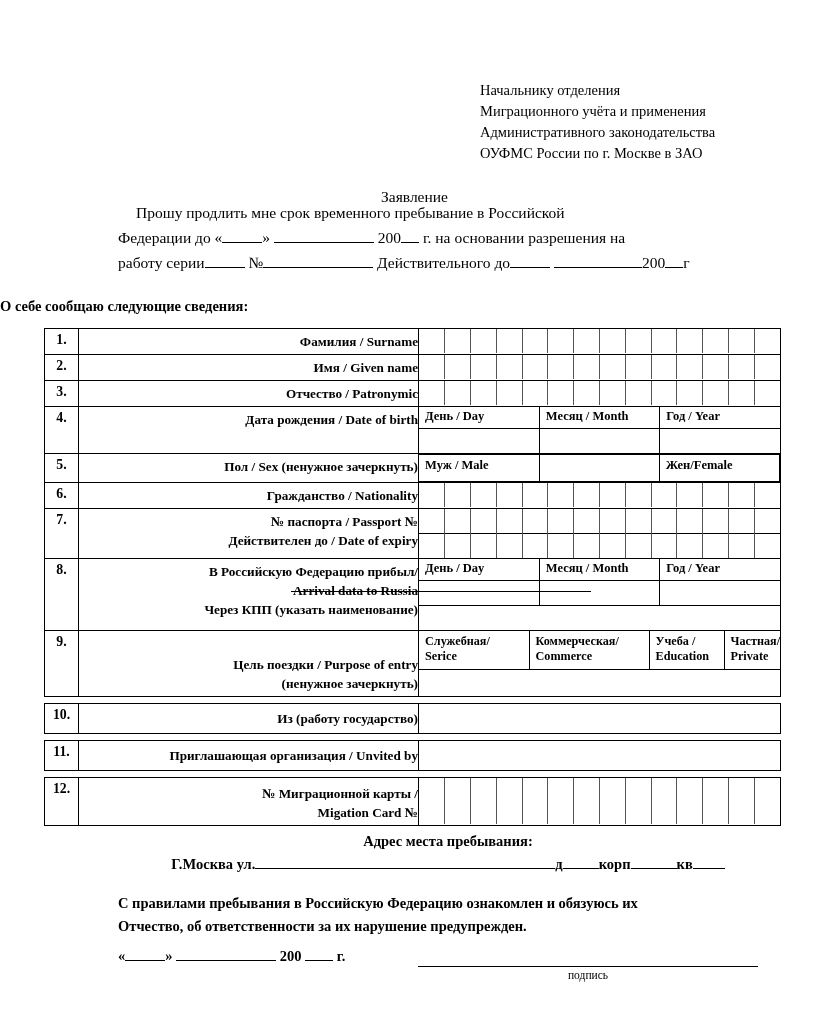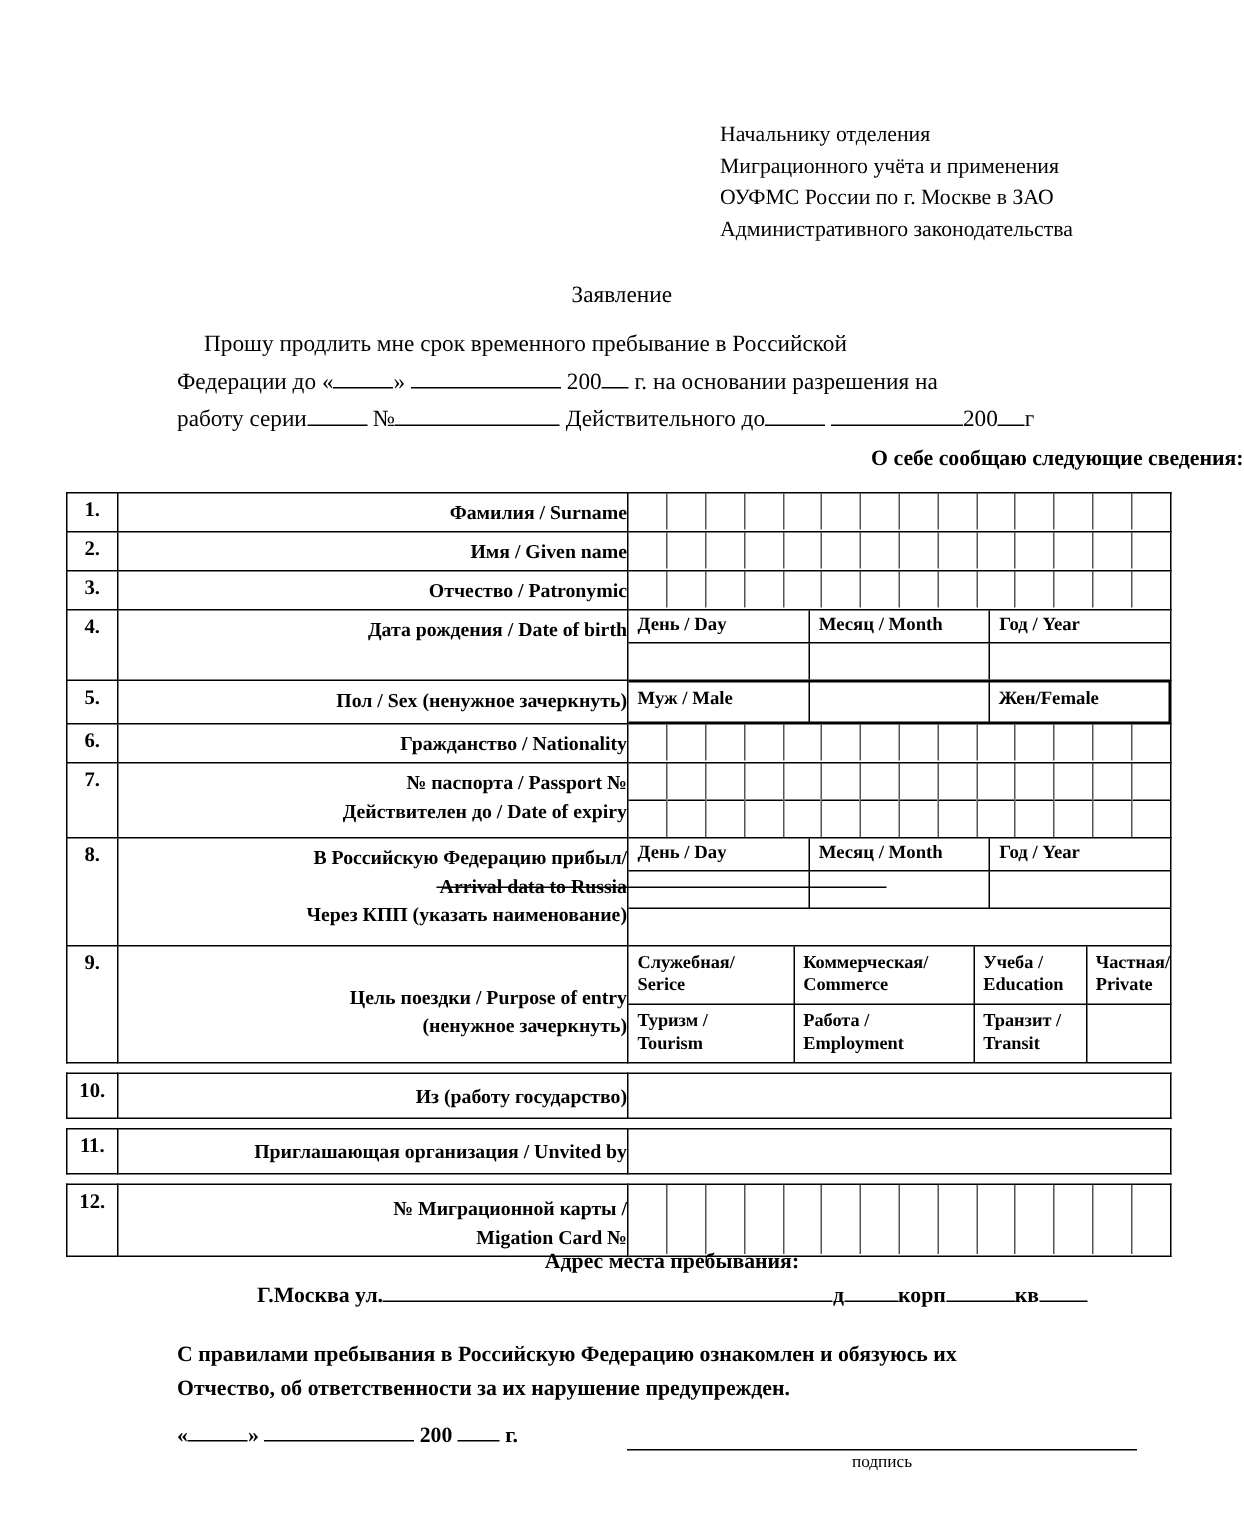--- a/index.html
+++ b/index.html
@@ -39,21 +39,21 @@
     position: absolute;
     left: 0;
     top: 188px;
     width: 829px;
     text-align: center;
     font-size: 15.5px;
   }
   .intro {
     position: absolute;
     left: 118px;
-    top: 217px;
+    top: 200px;
     width: 600px;
     font-size: 15.5px;
     line-height: 25px;
   }
   .intro .l1 { text-indent: 18px; }
   .u {
     display: inline-block;
     border-bottom: 1px solid #000;
     vertical-align: baseline;
     height: 14px;
@@ -63,21 +63,21 @@
   .u-m  { width: 88px; }
   .u-l  { width: 100px; }
   .u-xl { width: 110px; }
   .u-tiny { width: 18px; }
 
   .subhead {
     position: absolute;
     left: 0;
     top: 298px;
     width: 829px;
-    text-align: right;
+    text-align: left;
     font-size: 14.5px;
     font-weight: bold;
   }
 
   
   .form-table {
     position: absolute;
     left: 44px;
     top: 328px;
     width: 736px;
@@ -258,22 +258,22 @@
   .u-kv { width: 32px; }
 </style>
 </head>
 <body>
 
 <div class="page">
 
   <div class="addressee">
     <div>Начальнику отделения</div>
     <div>Миграционного учёта и применения</div>
+    <div>Административного законодательства</div>
     <div>ОУФМС России по г. Москве в ЗАО</div>
-    <div>Административного законодательства</div>
   </div>
 
   <div class="title">Заявление</div>
 
   <div class="intro">
     <div class="l1"><span>Прошу продлить мне срок временного пребывание в Российской</span></div>
     <div>
       <span>Федерации  до «</span><span class="u u-s"></span><span>»</span>
       <span class="u u-l"></span>
       <span>200</span><span class="u u-tiny"></span>
@@ -546,35 +546,20 @@
               </td>
               <td class="nb-t">
                 <div>Учеба /</div>
                 <div>Education</div>
               </td>
               <td class="nb-t nb-r">
                 <div>Частная/</div>
                 <div>Private</div>
               </td>
             </tr>
-            <tr>
-              <td class="nb-l nb-b">
-                <div>Туризм /</div>
-                <div>Tourism</div>
-              </td>
-              <td class="nb-b">
-                <div>Работа /</div>
-                <div>Employment</div>
-              </td>
-              <td class="nb-b">
-                <div>Транзит /</div>
-                <div>Transit</div>
-              </td>
-              <td class="nb-b nb-r"></td>
-            </tr>
           </tbody>
             </table>
         </td>
       </tr>
 
       <tr class="spacer-row">
           <td colspan="3"></td>
         </tr>
 
       <tr>

